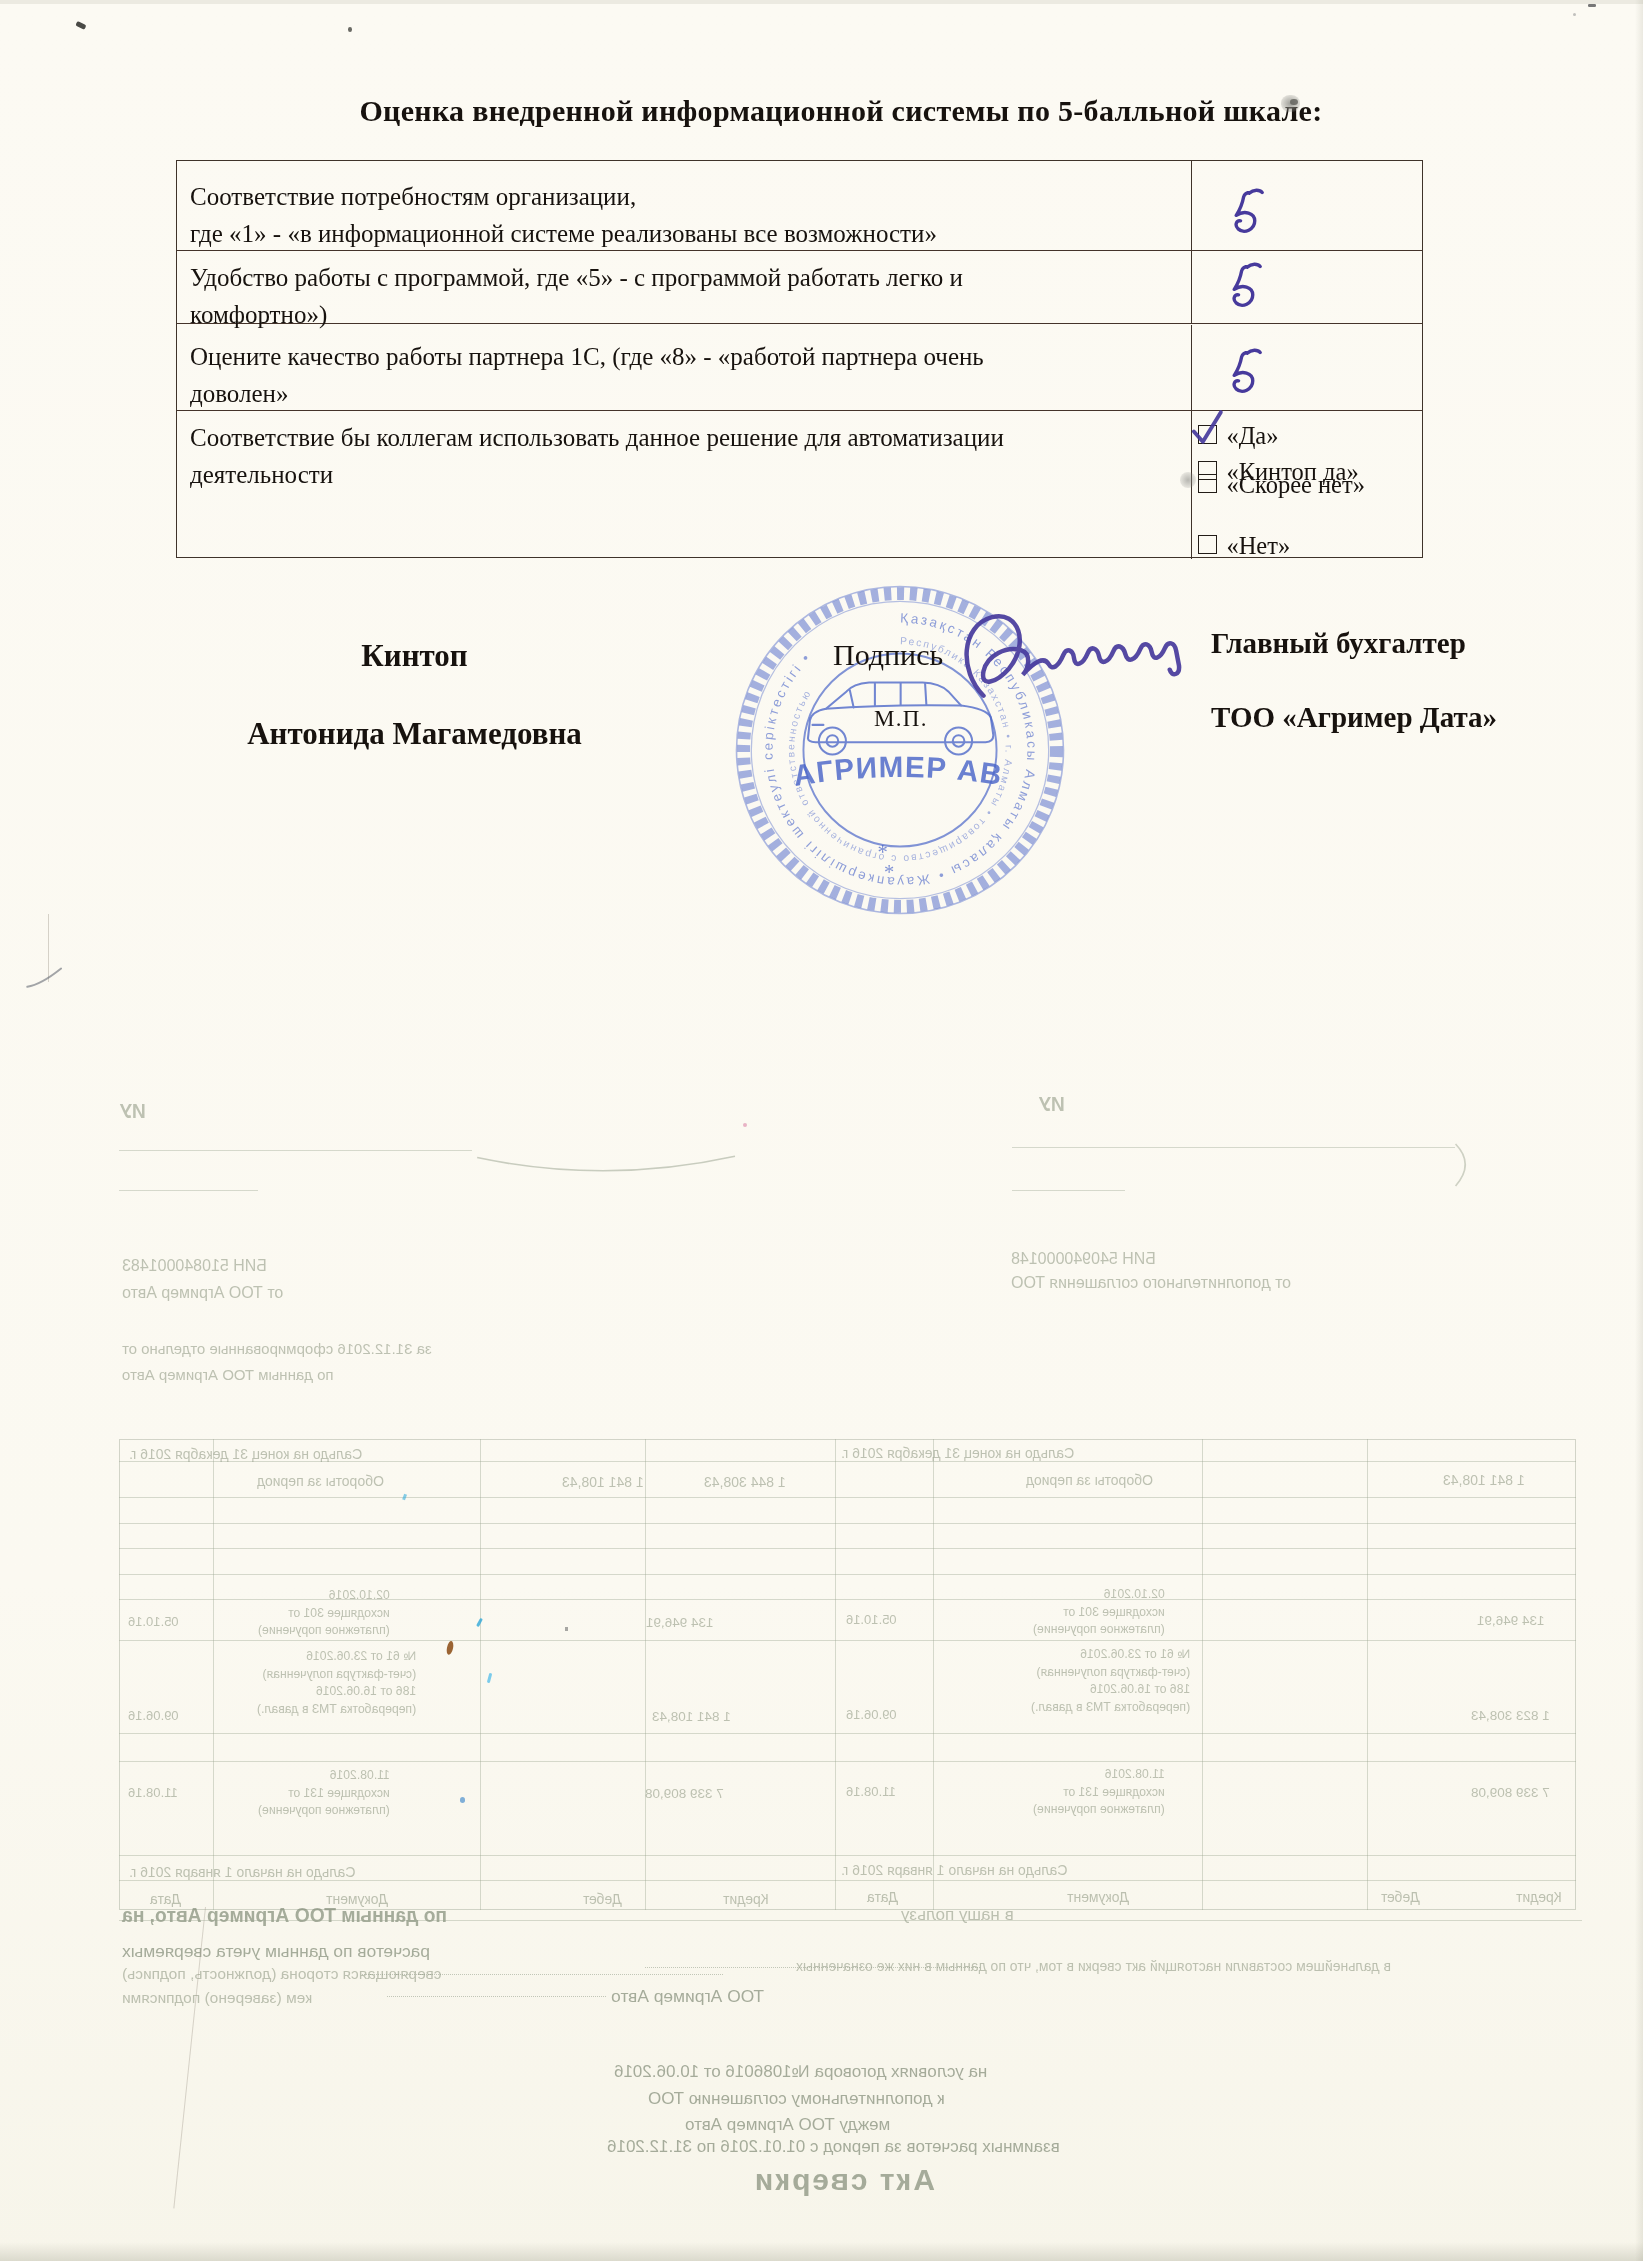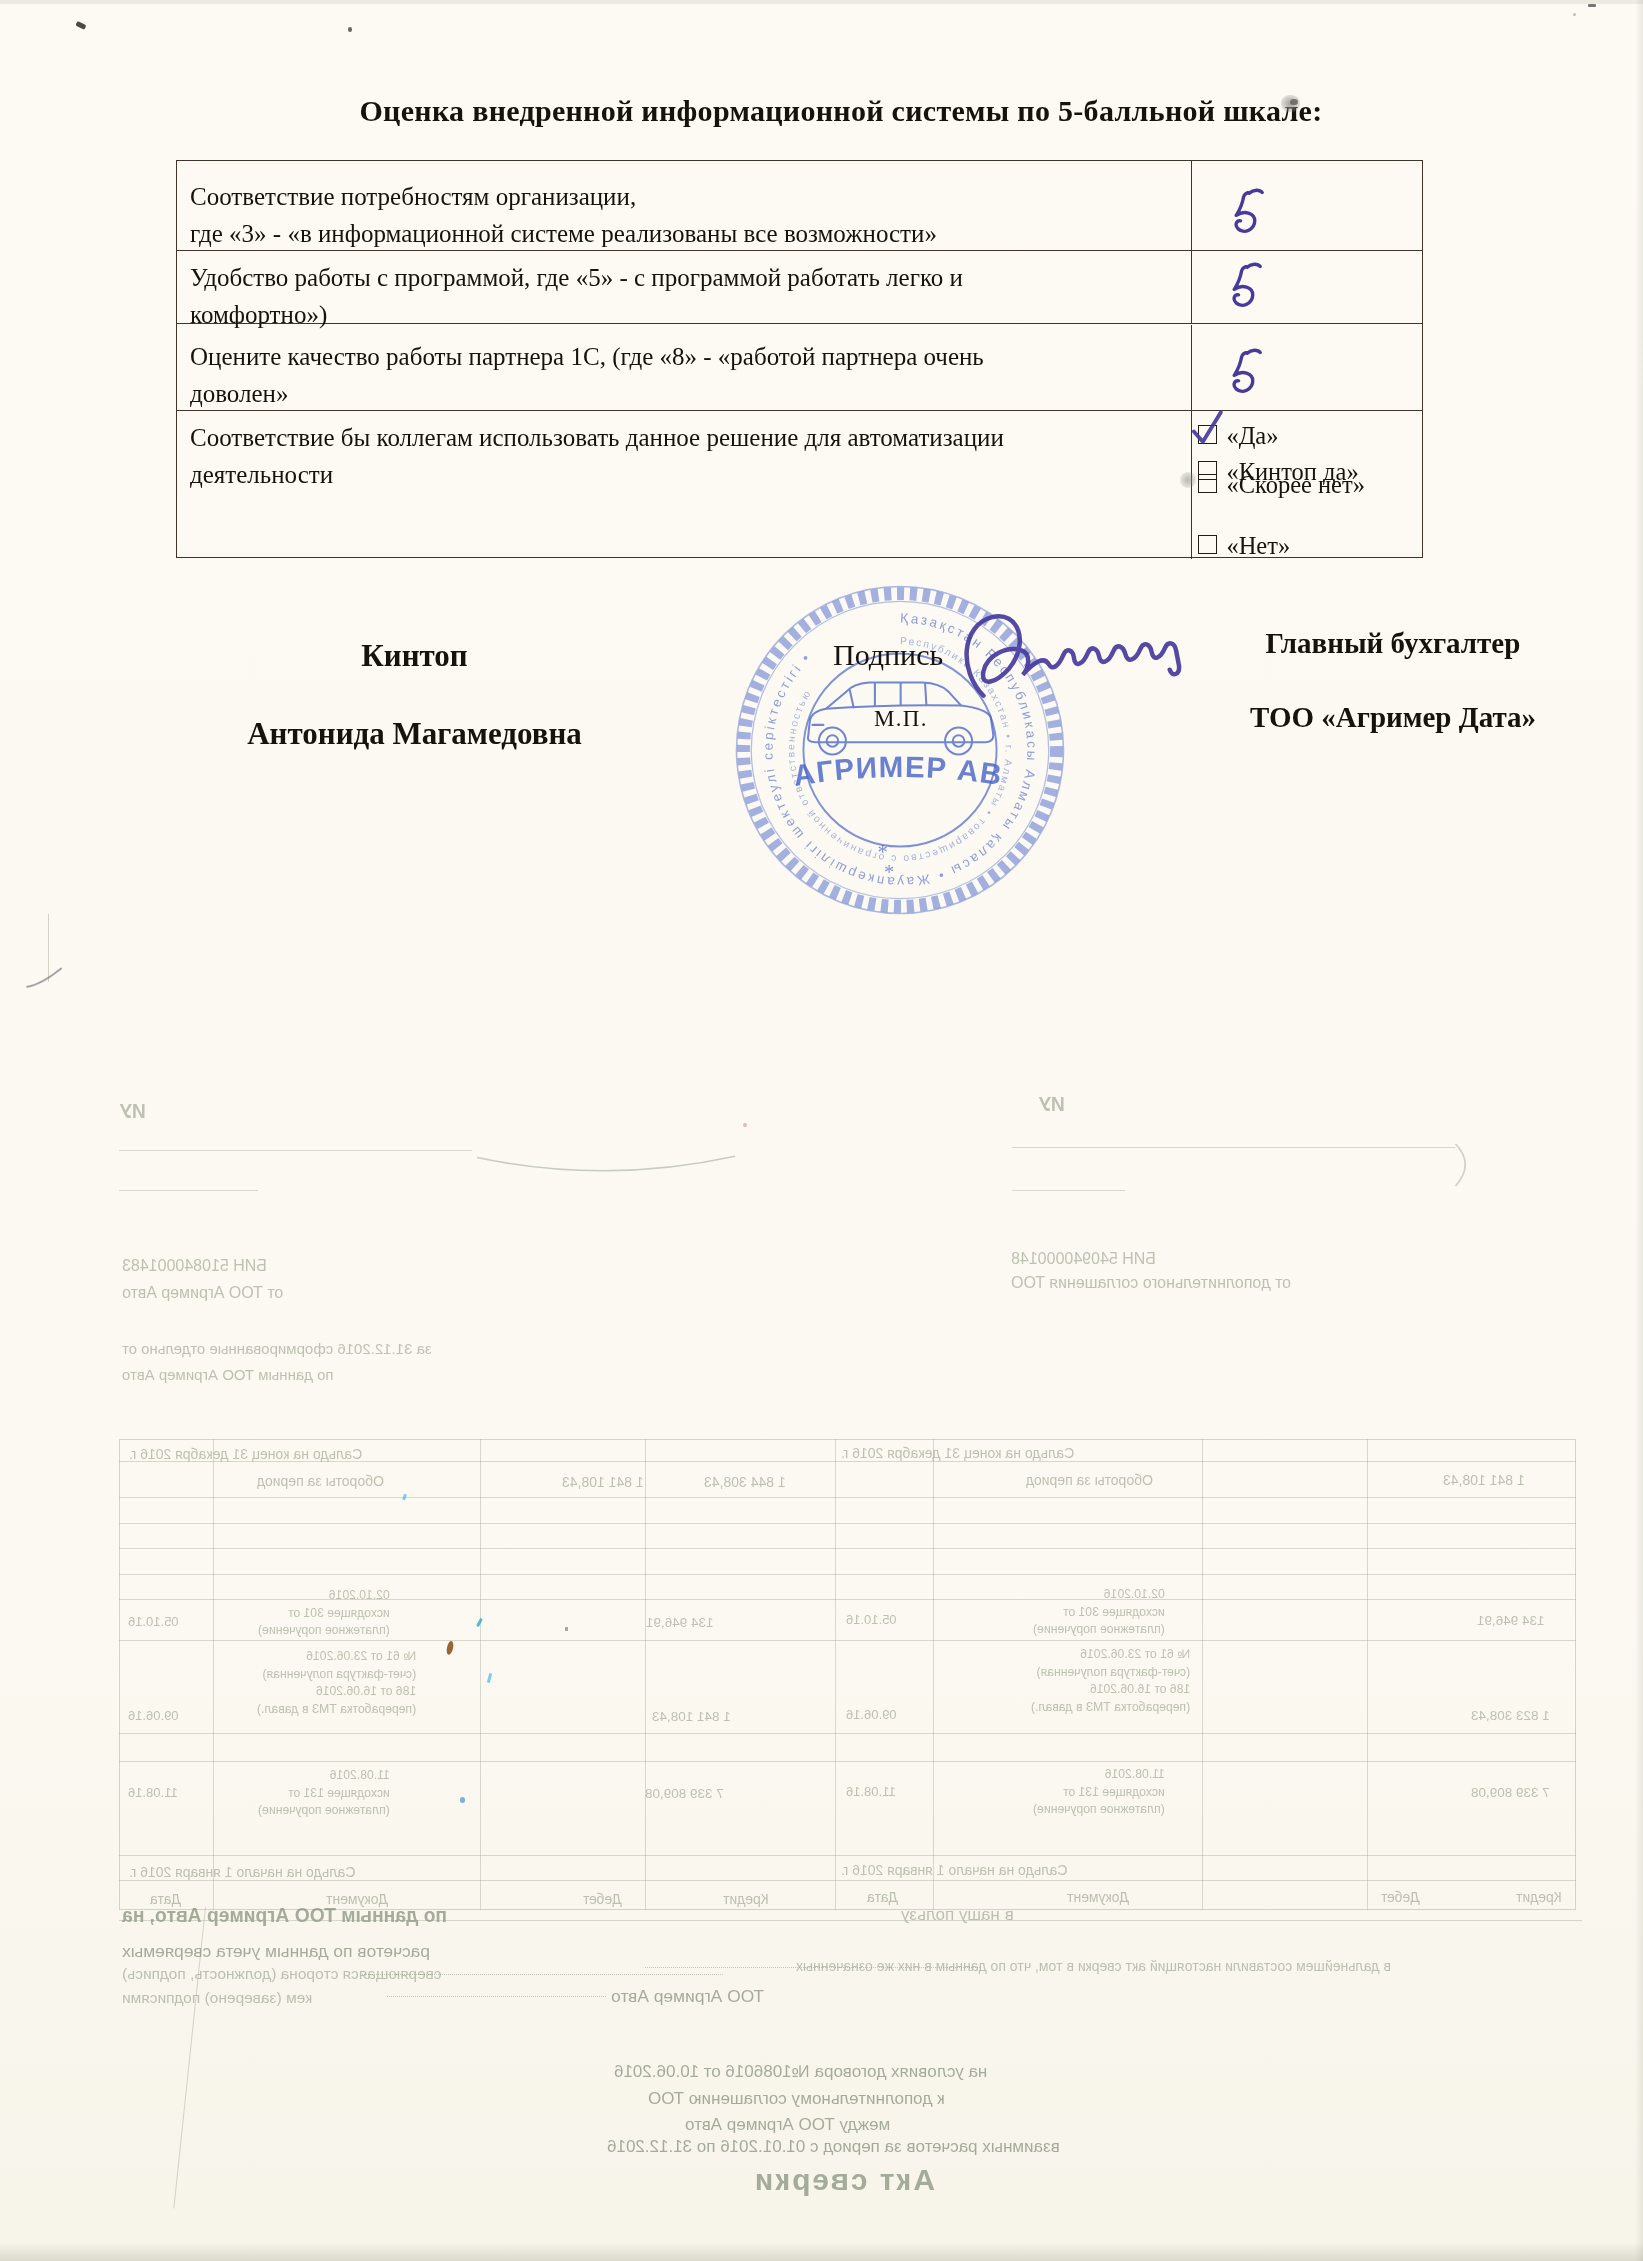--- a/index.html
+++ b/index.html
@@ -18,21 +18,21 @@
      padding:15.5px 26px 0 13px;}
   .acell{position:absolute;left:1017px;top:0;bottom:0;right:0;}
   
   .opt{position:absolute;left:1198px;display:flex;align-items:flex-start;gap:9.7px;}
   .box{width:18.7px;height:18.7px;border:1.9px solid #221c17;box-sizing:border-box;margin-top:3.2px;background:transparent;}
   .optlbl{font-size:24.5px;line-height:28px;}
   
   .nameblk{left:234px;top:636px;width:361px;text-align:center;font-size:31px;font-weight:bold;line-height:39px;white-space:pre-line;}
   .siglbl{left:833px;top:638px;font-size:30px;}
   .mp{left:874px;top:706px;font-size:23px;letter-spacing:1.3px;}
-  .rightblk{left:1211px;top:625px;width:364px;text-align:center;font-size:29px;font-weight:bold;line-height:37px;white-space:pre-line;}
+  .rightblk{left:1211px;top:625px;width:364px;font-size:29px;font-weight:bold;line-height:37px;white-space:pre-line;}
   
   .bl{position:absolute;transform:scaleX(-1);color:rgba(138,148,126,.55);
       font-family:"Liberation Sans","DejaVu Sans",sans-serif;white-space:pre-line;line-height:1.45;}
   .bl.dk{color:rgba(125,135,115,.68);}
   .gline{position:absolute;background:rgba(152,162,142,.38);}
   .dotted{position:absolute;border-top:1.3px dotted rgba(140,150,130,.5);}
   .speck{position:absolute;}
 </style>
 </head>
 <body>
@@ -149,21 +149,21 @@
 
     <div class="gline" style="left:205px;top:1907px;width:1.3px;height:303px;transform:rotate(6deg);transform-origin:top;background:rgba(162,155,142,.4);"></div>
     <div class="gline" style="left:48px;top:914px;width:1px;height:68px;background:rgba(175,170,158,.5);"></div>
   </div>
 
   <div class="abs title">Оценка внедренной информационной системы по 5-балльной шкале:</div>
 
   <div class="abs tbl">
     <div class="trow" style="top:0;height:90px;">
       <div class="q" style="padding-top:17px;">Соответствие потребностям организации,
-где «3» - «в информационной системе реализованы все возможности»</div>
+где «1» - «в информационной системе реализованы все возможности»</div>
       <div class="acell"></div>
     </div>
     <div class="trow" style="top:90px;height:73px;">
       <div class="q" style="padding-top:7.7px;">Удобство работы с программой, где «5» - с программой работать легко и
 комфортно»)</div>
       <div class="acell"></div>
     </div>
     <div class="trow" style="top:164px;height:86px;">
       <div class="q" style="padding-top:13px;">Оцените качество работы партнера 1С, (где «8» - «работой партнера очень
 доволен»</div>

